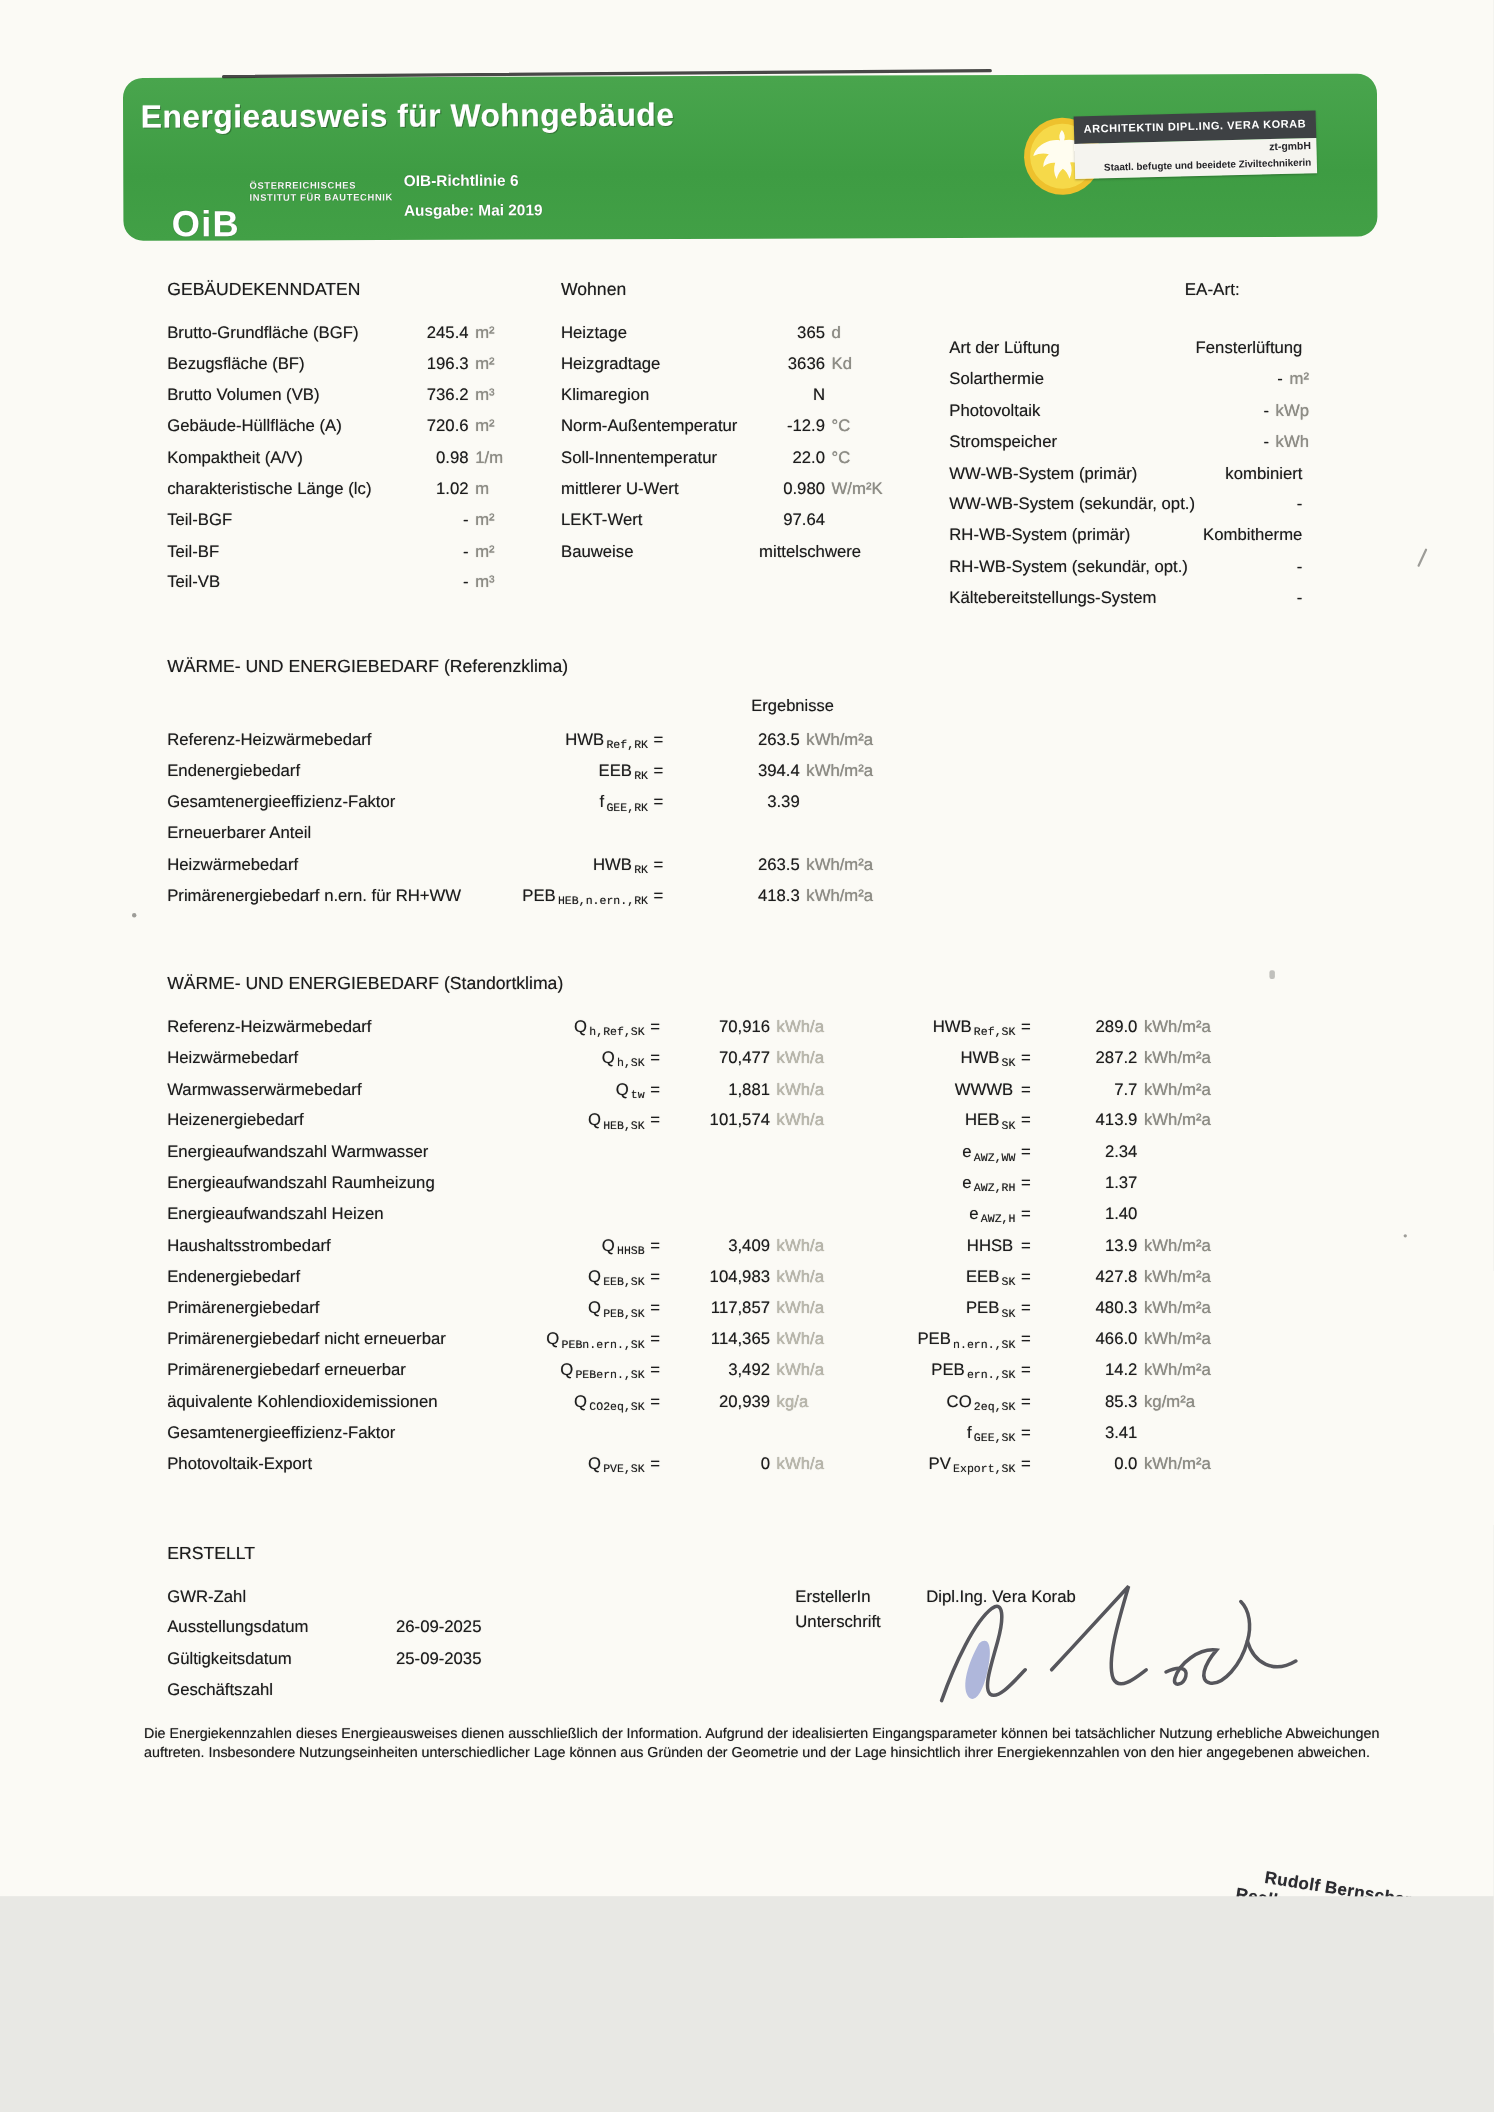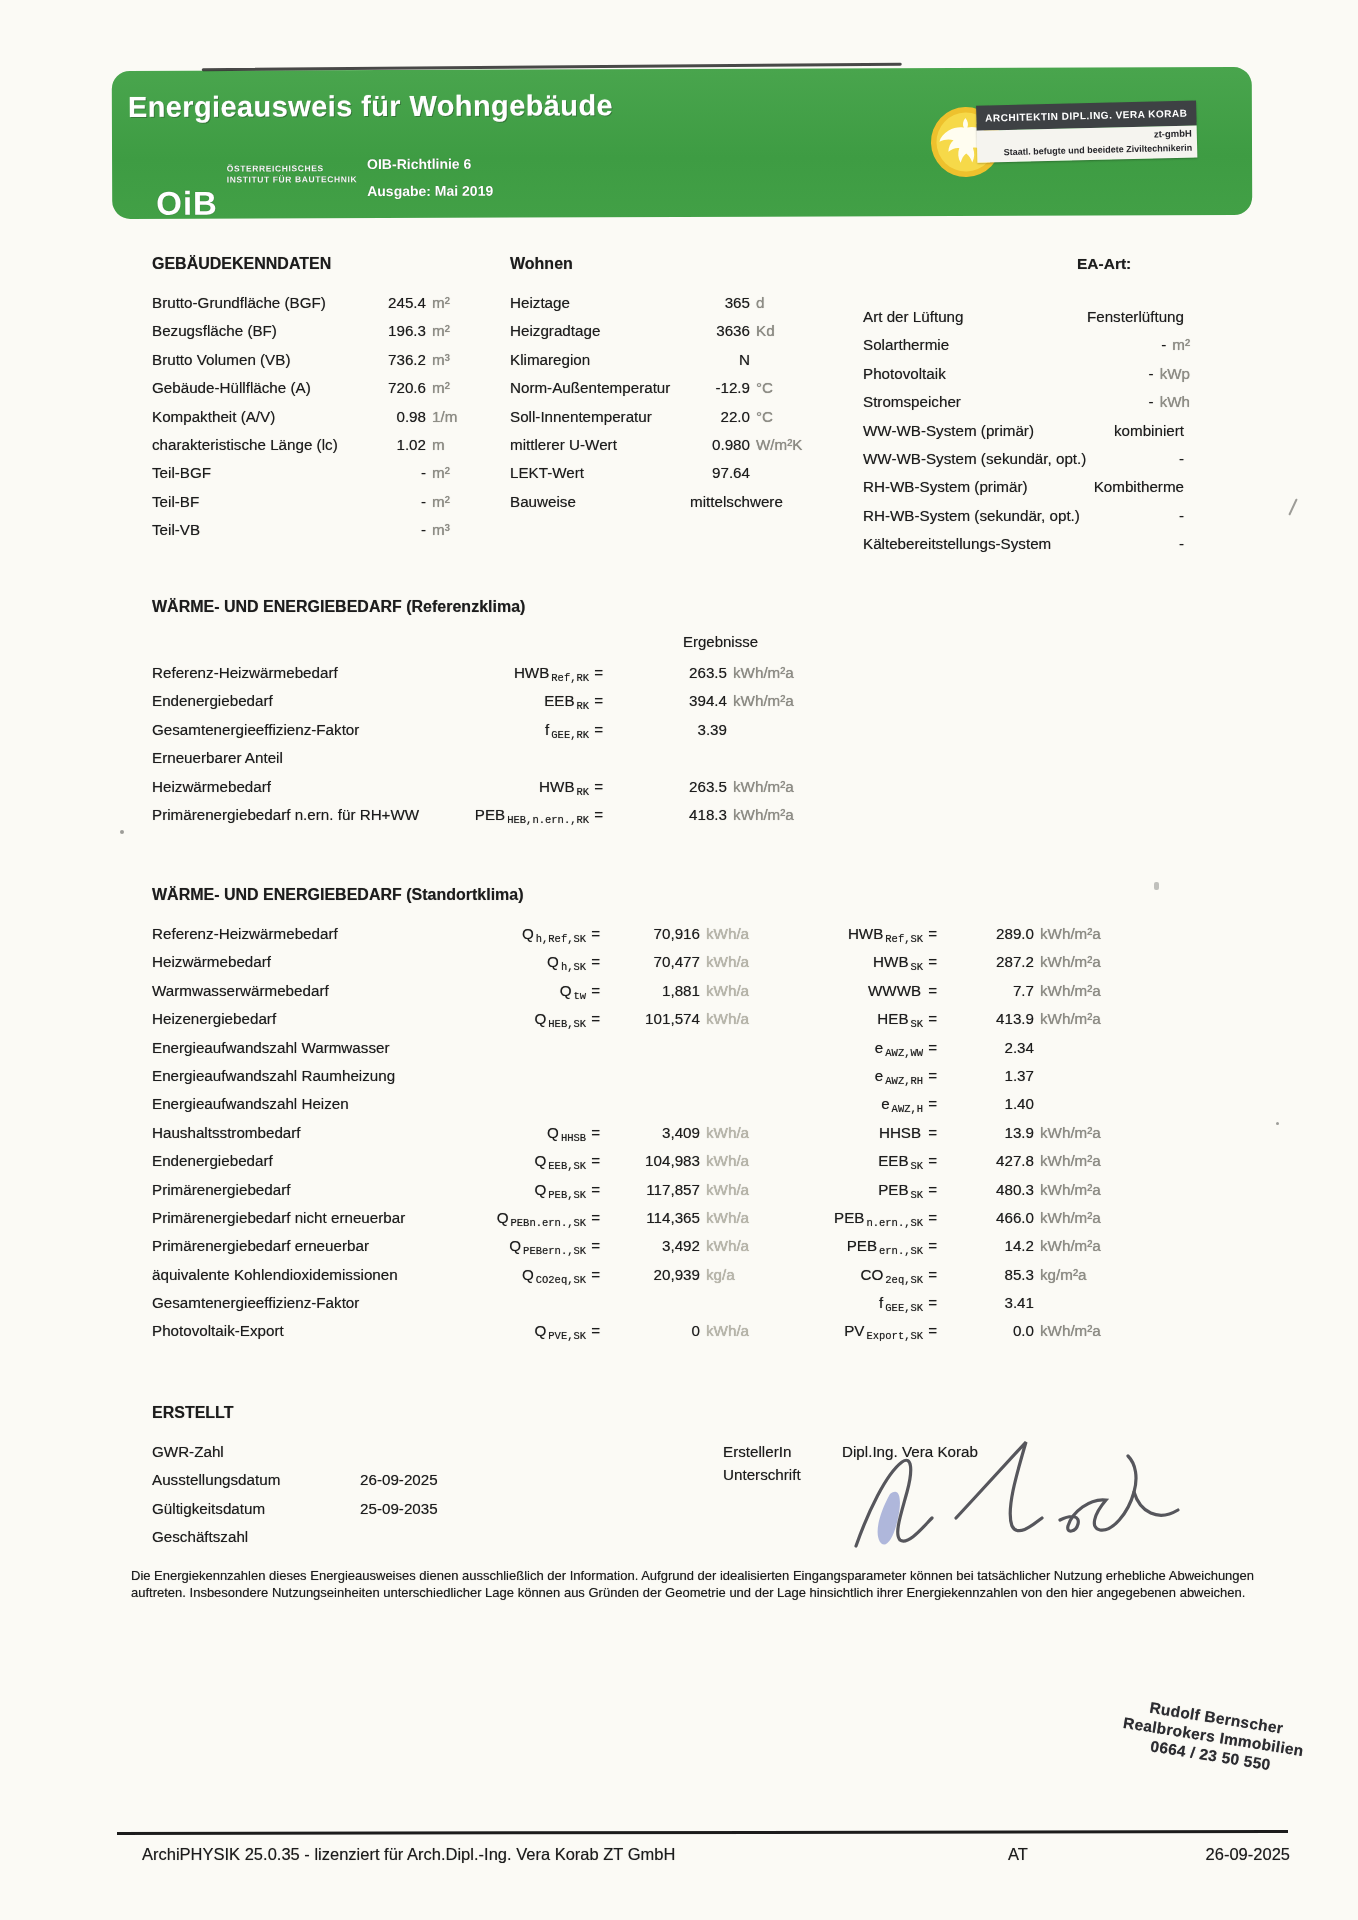--- a/index.html
+++ b/index.html
@@ -1,17 +1,17 @@
 <!DOCTYPE html>
 <html><head>
 <meta charset="utf-8">
 <style>
   html,body { margin:0; padding:0; background:#e8e8e4; }
   .page {
-    position:relative; width:1358px; height:1920px; margin:0 auto;
+    position:relative; width:1358px; height:1724px; margin:0 auto;
     background:#fbfaf5; overflow:hidden;
     font-family:"Liberation Sans", sans-serif; color:#1c1c1c;
     text-shadow:0 0 .7px rgba(28,28,28,.55);
   }
 
   
   .banner {
     position:absolute; left:112px; top:69px; width:1140px; height:148px;
     background:linear-gradient(180deg,#49a54d 0%,#3e9c43 60%,#42a046 100%);
     border-radius:18px; color:#fff; transform:rotate(-.2deg);
@@ -30,21 +30,21 @@
   .badge { position:absolute; left:818px; top:33px; width:270px; height:86px; transform:rotate(-1.2deg); }
   .eagle { position:absolute; left:0; top:2px; width:72px; height:74px; }
   .band { position:absolute; left:47px; top:3px; width:220px; box-shadow:0 1px 2px rgba(0,0,0,.25); }
   .band-dark { height:25px; background:#3e4144; color:#fff; font-size:10px; font-weight:700; letter-spacing:.5px;
     display:flex; align-items:center; justify-content:center; white-space:nowrap; text-shadow:none; }
   .band-white { background:#f5f4ef; padding:2px 5px 5px 5px; color:#26262a; text-shadow:none; }
   .band-mid { text-align:right; font-size:9.5px; font-weight:700; }
   .band-low { text-align:right; font-size:9px; font-weight:700; white-space:nowrap; margin-top:4px; }
 
   
-  .shead { position:absolute; font-size:16px; font-weight:700; white-space:nowrap; }
+  .shead { position:absolute; font-size:16px; font-weight:400; white-space:nowrap; }
   #h-geb    { left:152px; top:255px; }
   #h-wohnen { left:510px; top:255px; }
   #h-ea     { left:1077px; top:255px; font-size:15.5px; }
   #h-ref    { left:152px; top:598px; }
   #h-erg    { left:683px; top:633px; font-weight:400; font-size:15px; }
   #h-sta    { left:152px; top:886px; }
   #h-erst   { left:152px; top:1404px; }
 
   
   .rows { position:absolute; display:grid; grid-auto-rows:28.4px; font-size:15.2px; align-content:start; }

